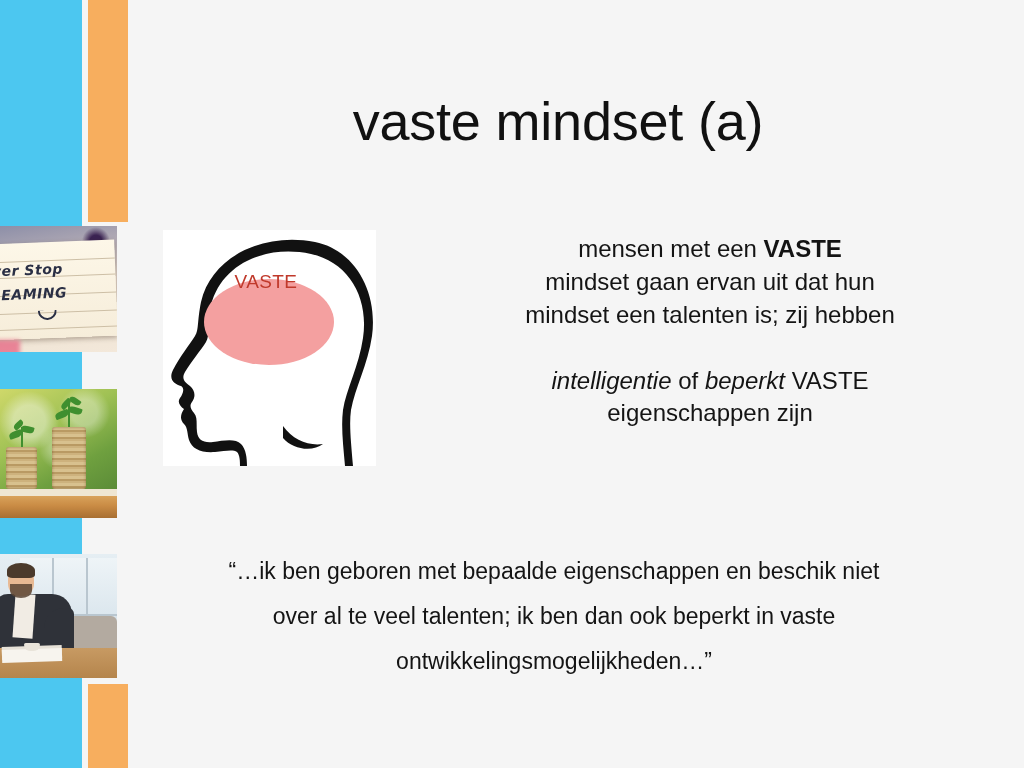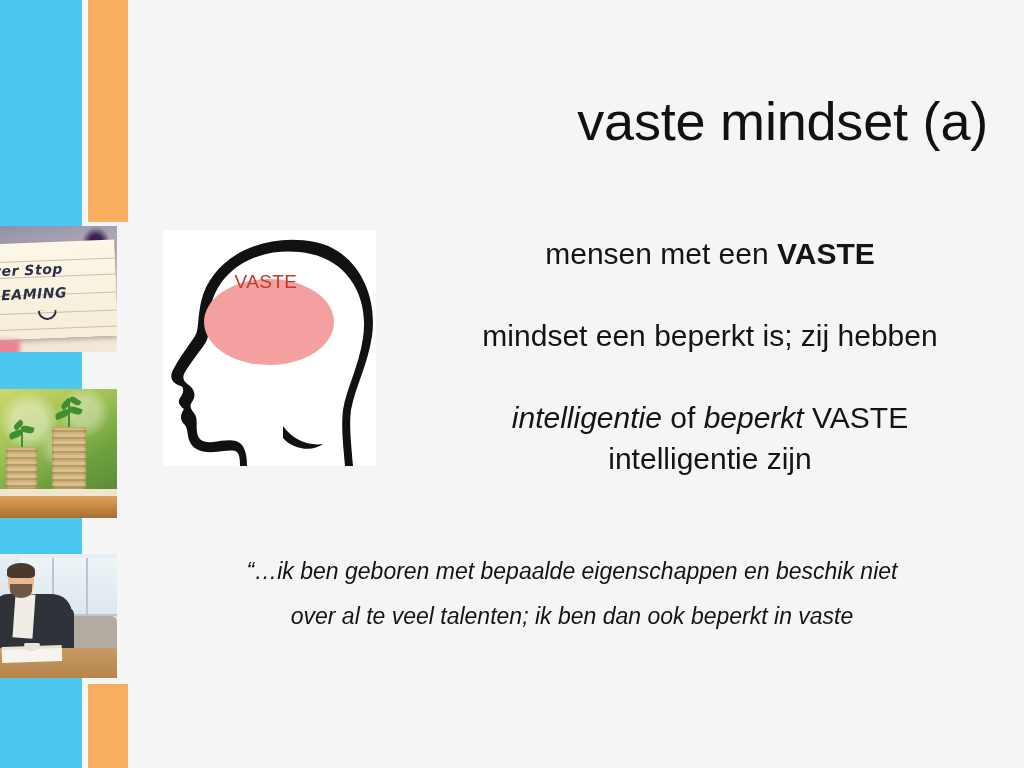--- a/index.html
+++ b/index.html
@@ -216,23 +216,23 @@
   .p3-cup {
     position: absolute; left: 24px; bottom: 27px;
     width: 16px; height: 8px;
     background: #e9e4da;
     border-radius: 2px 2px 7px 7px;
   }
 
   
   .title {
     position: absolute;
-    left: 144px; top: 92px;
+    left: 136px; top: 92px;
     width: 844px;
-    text-align: right;
+    text-align: center;
     font-size: 54px;
     font-weight: 400;
     color: #111111;
     letter-spacing: -0.2px;
     line-height: 1.1;
   }
 
   
   .head-figure {
     position: absolute;
@@ -253,35 +253,34 @@
     letter-spacing: .4px;
     pointer-events: none;
   }
 
   
   .body-text {
     position: absolute;
     left: 420px; top: 233px;
     width: 580px;
     text-align: center;
-    font-size: 30px;
+    font-size: 24px;
     line-height: 1.37;
     color: #141414;
   }
   .body-text b { font-weight: 700; }
   .body-text i { font-style: italic; }
 
   
   .quote {
     position: absolute;
-    left: 150px; top: 549px;
+    left: 132px; top: 549px;
     width: 844px;
     text-align: center;
     font-size: 23px;
-    font-style: italic;
     line-height: 1.95;
     color: #141414;
   }
 </style>
 </head>
 <body>
 
 <div id="slide">
 
   <div class="blue-bar blue-top"></div>
@@ -365,25 +364,26 @@
                C 150 222, 130 220, 120 208 Z" fill="#111111"></path>
       <ellipse cx="106" cy="92" rx="65" ry="43" fill="#f4a0a0"></ellipse>
     </svg>
     <div class="head-label">
       <div>VASTE</div>
     </div>
   </div>
 
   <div class="body-text">
     <span>mensen met een </span><b>VASTE</b><br>
-    <br>
-    <span>mindset een beperkt is; zij hebben</span><br>
+    <span>mindset gaan ervan uit dat hun</span><br>
+    <span>mindset een talenten is; zij hebben</span><br>
     <br>
     <i>intelligentie</i><span> of </span><i>beperkt</i><span> VASTE</span><br>
-    <span>intelligentie zijn</span>
+    <span>eigenschappen zijn</span>
   </div>
 
   <div class="quote">
     <span>“…ik ben geboren met bepaalde eigenschappen en beschik niet</span><br>
     <span>over al te veel talenten; ik ben dan ook beperkt in vaste</span><br>
+    <span>ontwikkelingsmogelijkheden…”</span>
   </div>
 
 </div>
 
 </body></html>

